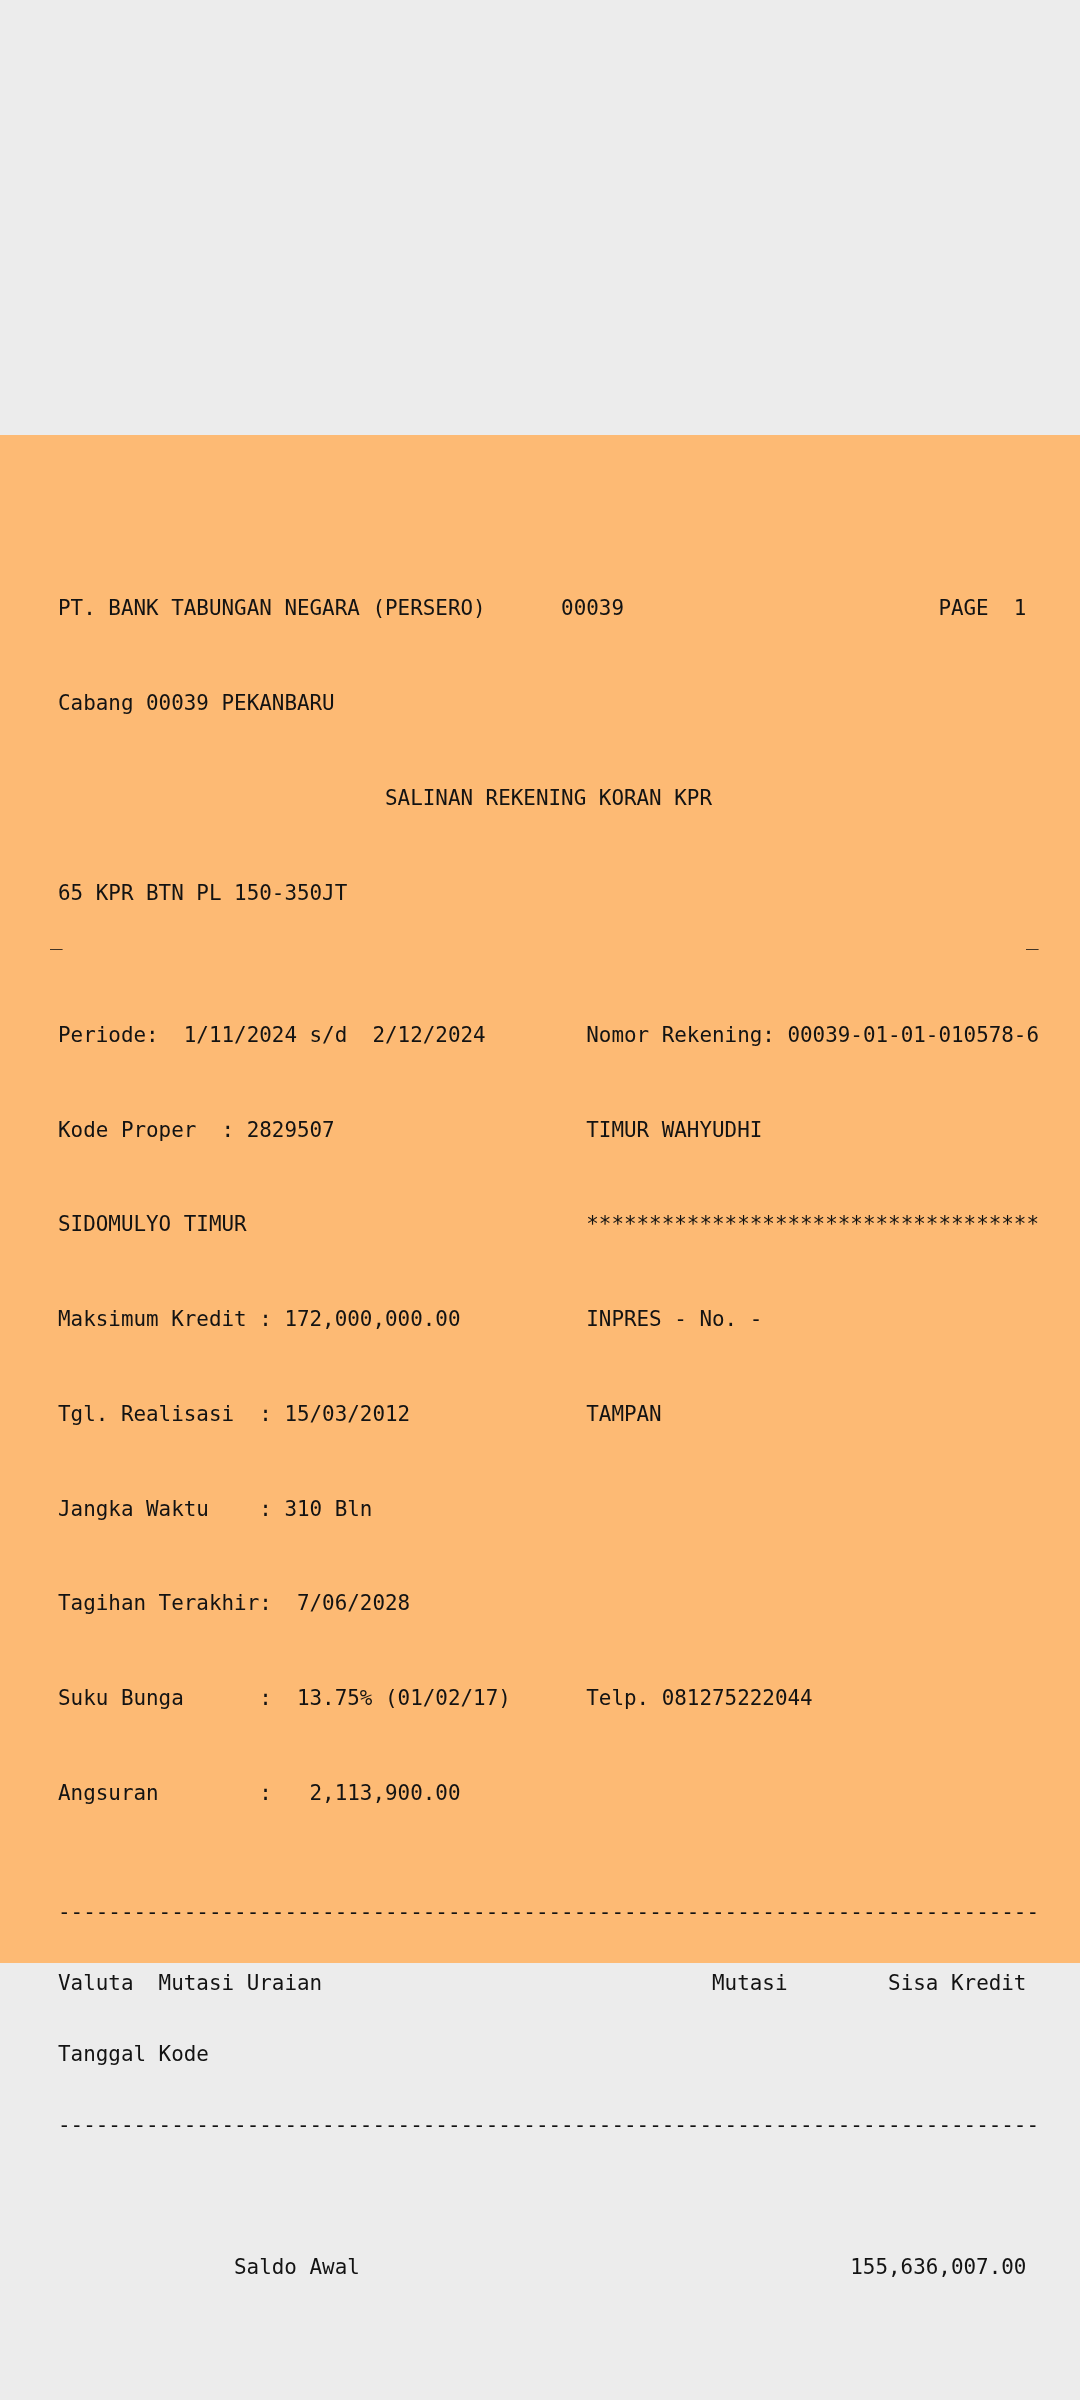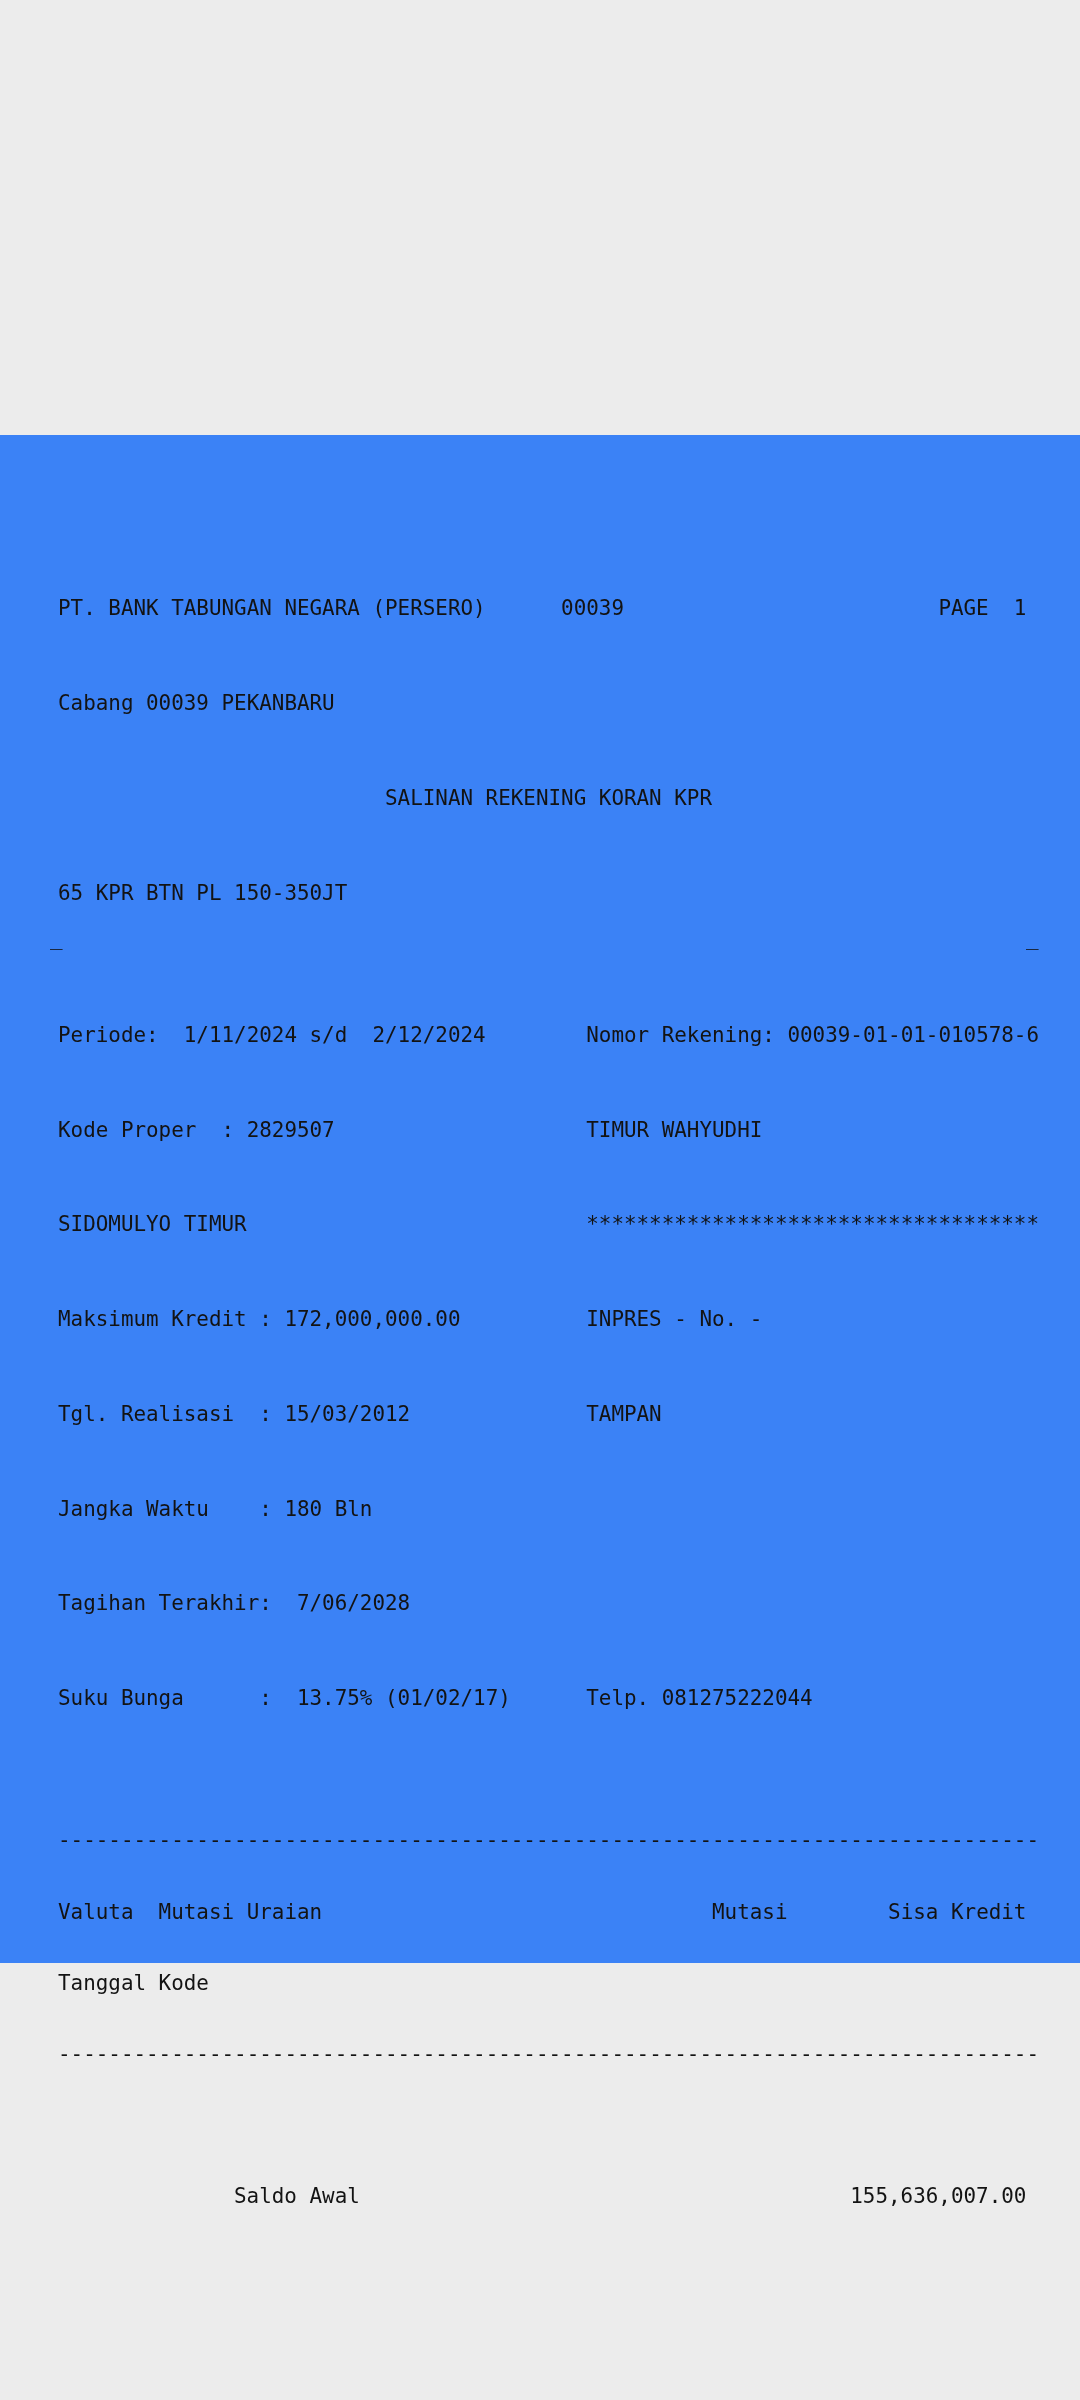--- a/index.html
+++ b/index.html
@@ -6,21 +6,21 @@
   html,body { width:1080px; height:2400px; }
   body {
     background:#ececec;
     position:relative;
     overflow:hidden;
     font-family:"DejaVu Sans Mono", monospace;
   }
   .doc {
     position:absolute; top:435px; left:0;
     width:1080px; height:1528px;
-    background:#3b82f6;
+    background:#fdba74;
   }
   .content {
     position:absolute; left:58px; top:91px;
     font-size:20.9px; line-height:23.7px;
     color:#131313;
     white-space:pre;
   }
   .line { height:23.7px; white-space:pre; }
   .f { display:inline-block; vertical-align:top; white-space:pre; }
   .w40 { width:40ch; } .w30 { width:30ch; } .w42 { width:42ch; } .w78 { width:78ch; }
@@ -56,26 +56,27 @@
   <div class="line"><span class="f w42">Periode:  1/11/2024 s/d  2/12/2024</span><span class="f">Nomor Rekening: 00039-01-01-010578-6</span></div>
 
   <div class="line"><span class="f w42">Kode Proper  : 2829507</span><span class="f">TIMUR WAHYUDHI</span></div>
 
   <div class="line"><span class="f w42">SIDOMULYO TIMUR</span><span class="f">************************************</span></div>
 
   <div class="line"><span class="f w42">Maksimum Kredit : 172,000,000.00</span><span class="f">INPRES - No. -</span></div>
 
   <div class="line"><span class="f w42">Tgl. Realisasi  : 15/03/2012</span><span class="f">TAMPAN</span></div>
 
-  <div class="line"><span class="f w42">Jangka Waktu    : 180 Bln</span><span class="f"></span></div>
+  <div class="line"><span class="f w42">Jangka Waktu    : 310 Bln</span><span class="f"></span></div>
 
   <div class="line"><span class="f w42">Tagihan Terakhir:  7/06/2028</span><span class="f"></span></div>
 
   <div class="line"><span class="f w42">Suku Bunga      :  13.75% (01/02/17)</span><span class="f">Telp. 081275222044</span></div>
 
+  <div class="line"><span class="f w42">Angsuran        :   2,113,900.00</span><span class="f"></span></div>
 </div>
 
     <div class="line">------------------------------------------------------------------------------</div>
     <div class="line">Valuta  Mutasi Uraian                               Mutasi        Sisa Kredit</div>
     <div class="line">Tanggal Kode</div>
     <div class="line">------------------------------------------------------------------------------</div>
 
     <div id="txn-rows">
   <div class="line"><span class="f c-date"></span><span class="f c-code"></span><span class="f c-desc">Saldo Awal</span><span class="f c-mut"></span><span class="f c-mflag"></span><span class="f c-sisa">155,636,007.00</span><span class="f c-sflag"></span></div>
 

